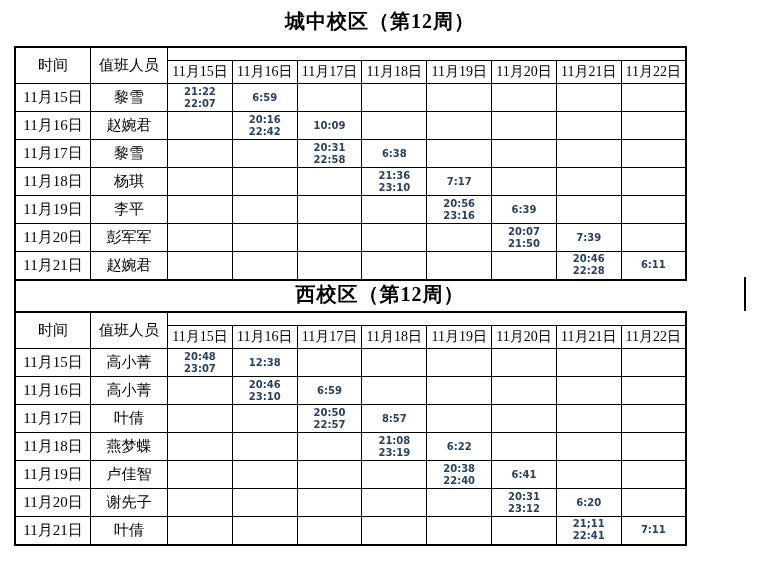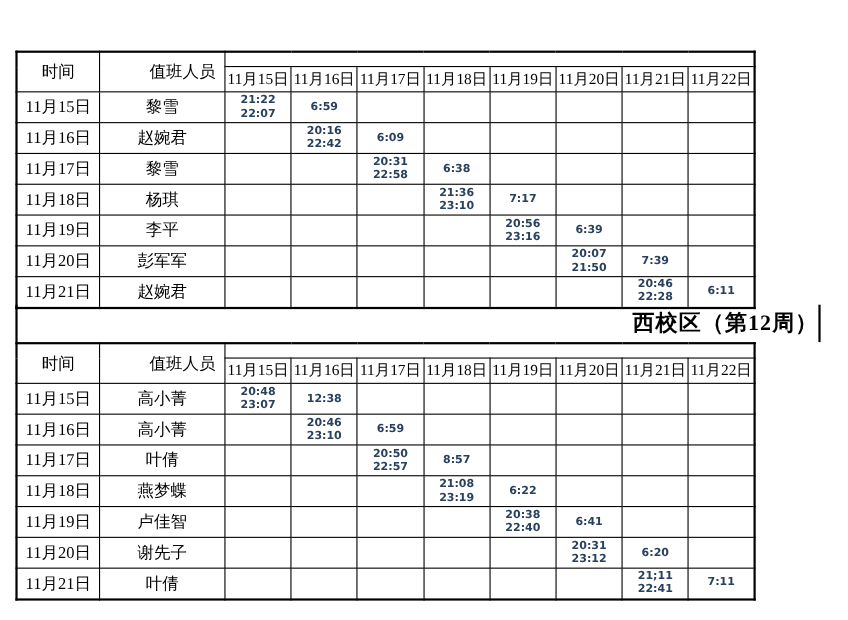--- a/index.html
+++ b/index.html
@@ -17,44 +17,45 @@
     position:absolute;left:14px;width:673px;height:232px;
     border-collapse:collapse;table-layout:fixed;
     border:2px solid var(--border-color,#000);
   }
   #table-0{top:46px;}
   #table-1{top:311px;}
   .band-title{
     position:absolute;top:277px;left:14px;width:728px;height:34px;
     border-left:2px solid var(--border-color,#000);
     border-right:2px solid var(--border-color,#000);
-    text-align:right;font-size:20px;font-weight:bold;line-height:34px;
+    text-align:center;font-size:20px;font-weight:bold;line-height:34px;
     letter-spacing:1px;
   }
   table.grid th,table.grid td{
     border:1px solid var(--border-color,#000);
     text-align:center;vertical-align:middle;padding:0;overflow:hidden;
   }
   tr.r-top th{width:74px;font-weight:normal;}
-  tr.r-top th + th{width:76px;padding-left:37px;}
+  tr.r-top th + th{width:76px;}
   tr.r-top td.spacer{height:12px;}
   tr.r-top th{font-size:15px;}
   tr.r-dates th{height:22px;font-weight:normal;font-size:14px;}
   tbody tr{height:28px;}
   td.rowdate,td.staff{font-size:15px;}
   td.time{
     font-family:"DejaVu Sans","Liberation Sans",sans-serif;
     font-size:10px;line-height:12px;white-space:pre-line;
     color:var(--time-color,#29415e);font-weight:bold;
   }
 </style>
 </head>
 <body>
 
 <div class="sheet" style="--bg: #ffffff; --border-color: #000000; --text-color: #000000; --time-color: #29415e;">
+  <div class="page-title">城中校区（第12周）</div>
 
   <table class="grid" id="table-0">
       <thead>
         <tr class="r-top">
           <th rowspan="2">时间</th>
           <th rowspan="2">值班人员</th>
           <td class="spacer" colspan="8"></td>
         </tr>
         <tr class="r-dates">
           <th>11月15日</th>
@@ -80,21 +81,21 @@
           <td class="time"></td>
           <td class="time"></td>
           <td class="time"></td>
         </tr>
         <tr>
           <td class="rowdate">11月16日</td>
           <td class="staff">赵婉君</td>
           <td class="time"></td>
           <td class="time">20:16
 22:42</td>
-          <td class="time">6:09</td>
+          <td class="time">10:09</td>
           <td class="time"></td>
           <td class="time"></td>
           <td class="time"></td>
           <td class="time"></td>
           <td class="time"></td>
         </tr>
         <tr>
           <td class="rowdate">11月17日</td>
           <td class="staff">黎雪</td>
           <td class="time"></td>

